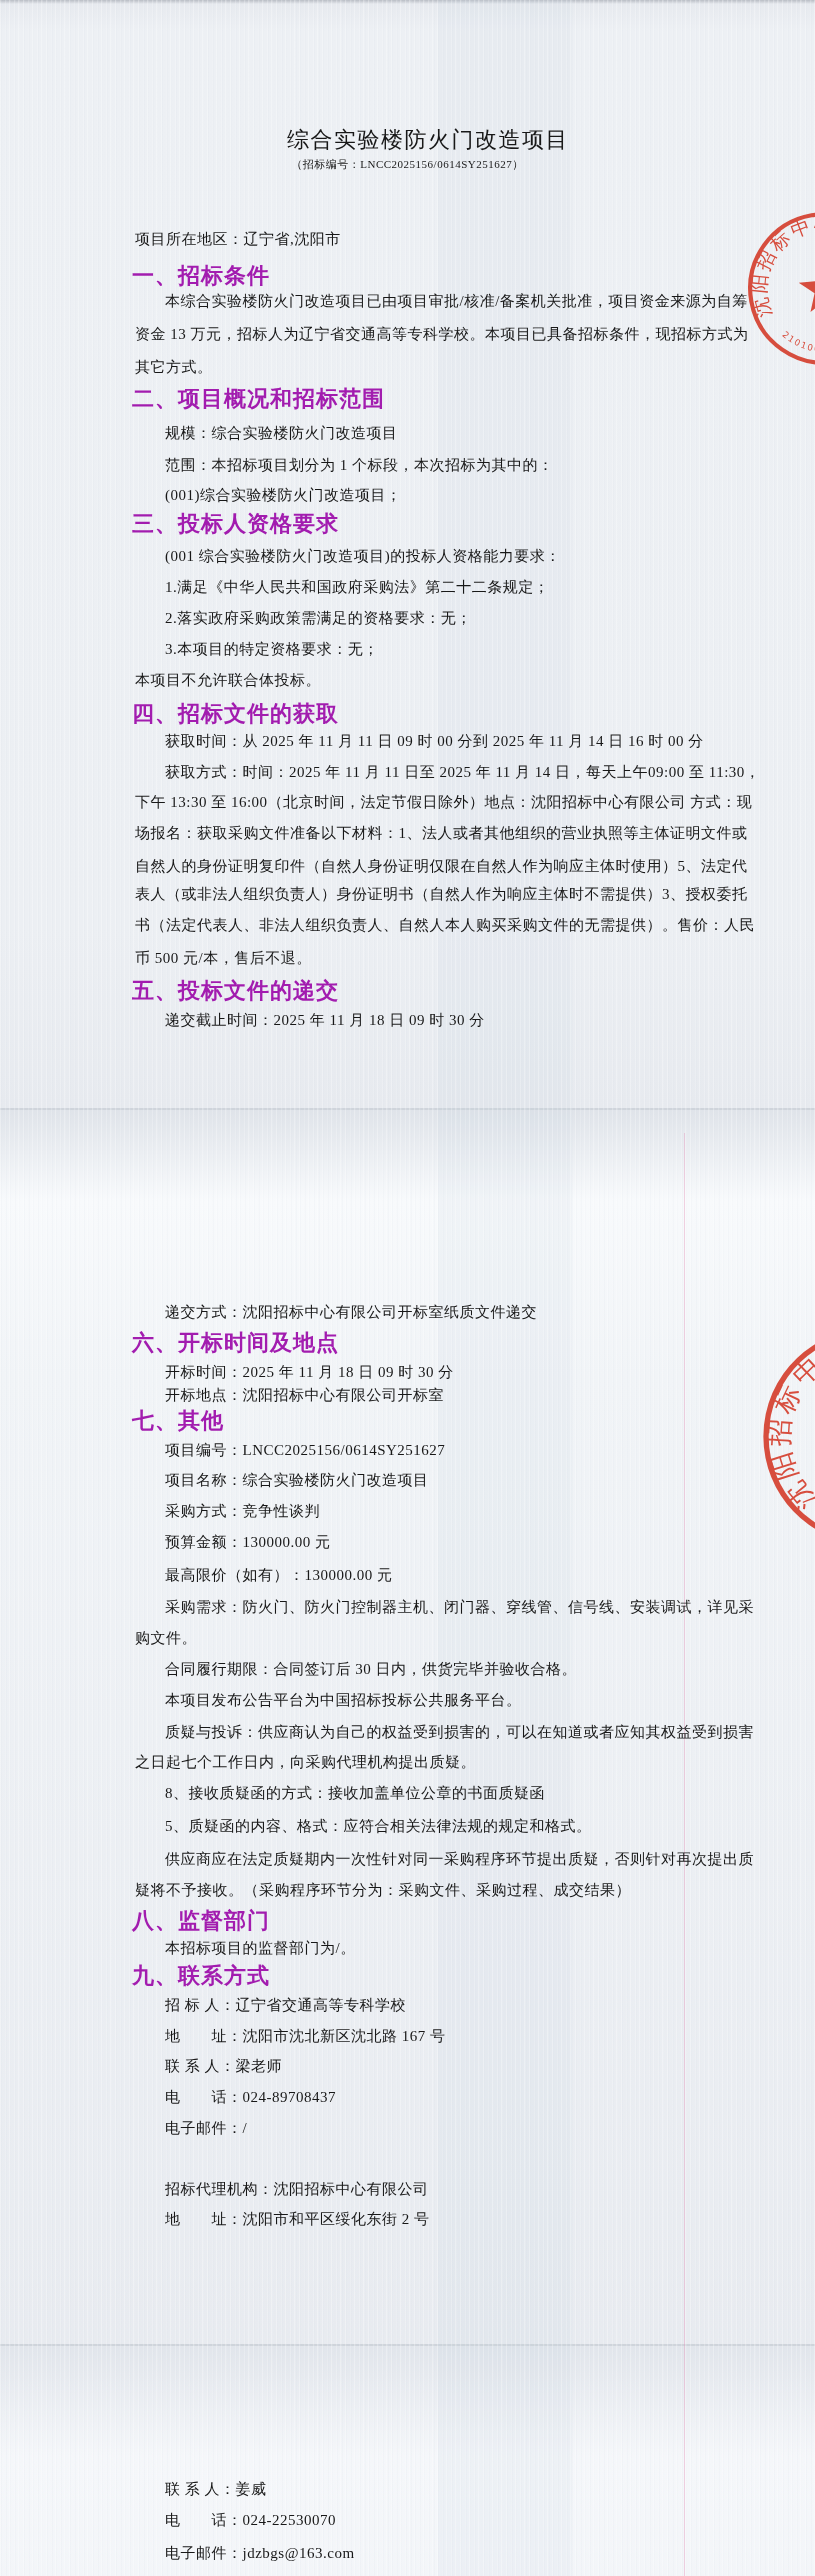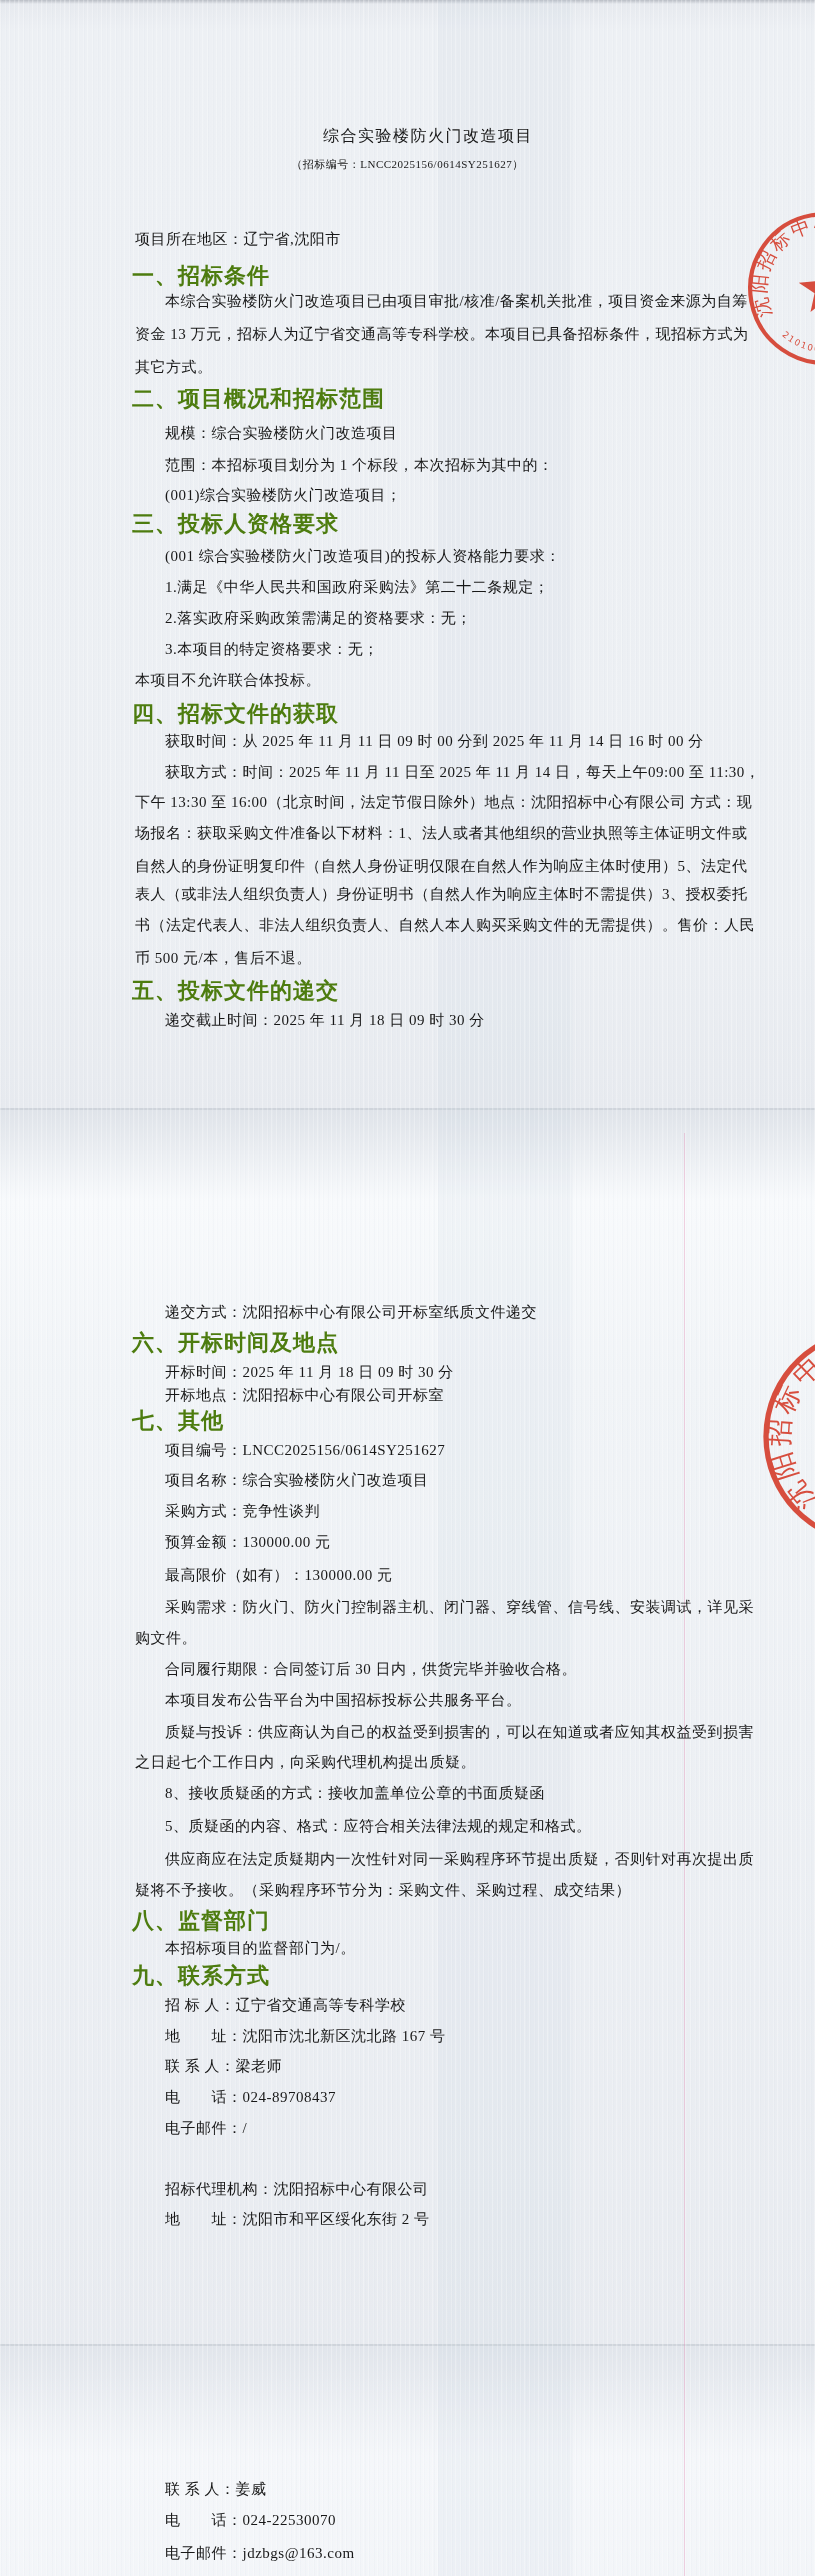--- a/index.html
+++ b/index.html
@@ -14,23 +14,23 @@
     background:
       repeating-linear-gradient(90deg, rgba(255,255,255,.30) 0 0.5px, rgba(214,221,230,.14) 1.5px 2.1px, rgba(255,255,255,0) 2.1px 4.6px);
   }
   .soft-band{position:absolute;pointer-events:none;z-index:4;}
   .page{position:absolute;left:0;width:815px;z-index:2;}
   .pg1{top:0;height:1108px;background:linear-gradient(180deg,#e6e9ee 0px,#edf0f4 31px,#ecEFf3 927px,#e7eaef 1108px);}
   .pg2{top:1108px;height:1236px;background:linear-gradient(180deg,#dfe3e9 0px,#f8fafc 93px,#f1f4f7 268px,#edf0f4 618px,#e8ebf0 1236px);}
   .pg3{top:2344px;height:1189px;background:linear-gradient(180deg,#e1e5eb 0px,#f5f7fa 113px,#eff2f6 464px,#ebeef3 1189px);}
   .seam{position:absolute;left:0;width:815px;height:1.5px;background:#cfd4db;z-index:3;}
   .ln{position:absolute;white-space:nowrap;font-size:15px;color:#181818;letter-spacing:0.5px;z-index:6;line-height:1.15;}
-  .h{font-weight:700;font-size:22px;letter-spacing:1px;color:#4d7c0f;}
+  .h{font-weight:700;font-size:22px;letter-spacing:1px;color:#a21caf;}
   .c{left:0 !important;right:0;text-align:center;}
-  .t{font-size:16px;letter-spacing:1.5px;padding-left:41px;}
+  .t{font-size:22px;letter-spacing:1.5px;padding-left:41px;}
   .st{font-size:11px;letter-spacing:0.5px;}
   .m{left:135px;}   
   .i{left:165px;}   
   .hh{left:132px;}
   .stamp{position:absolute;z-index:7;opacity:.92;}
   .pinkline{position:absolute;width:1px;background:rgba(226,142,182,.38);z-index:5;pointer-events:none;}
   .topedge{position:absolute;top:0;left:0;width:815px;height:3.6px;background:linear-gradient(180deg,#b9bdc4,rgba(185,189,196,0));z-index:4;}
 </style>
 </head>
 <body>

